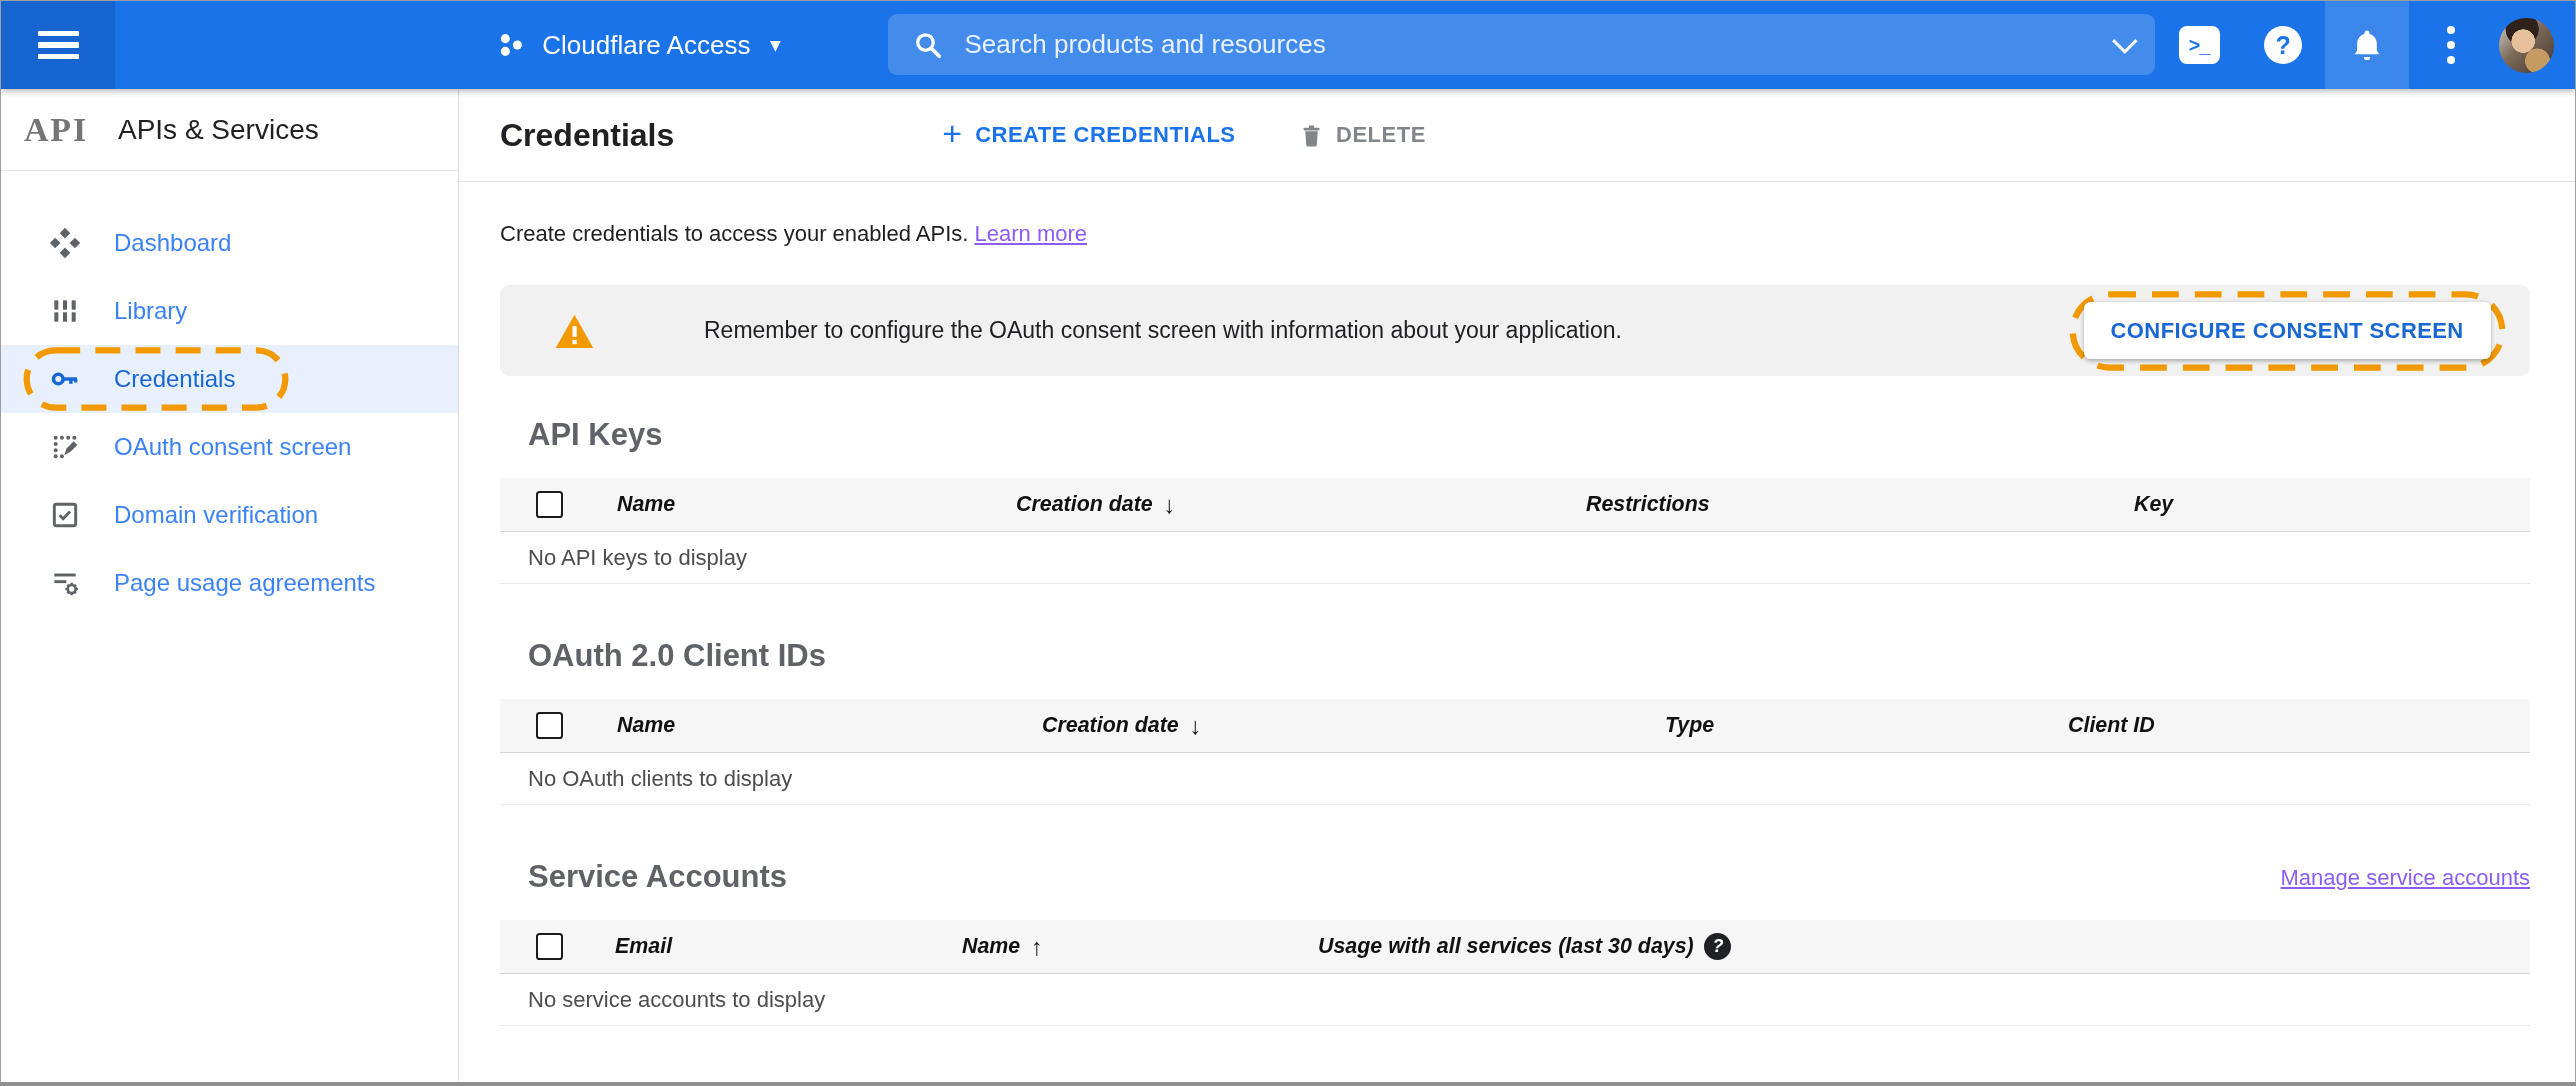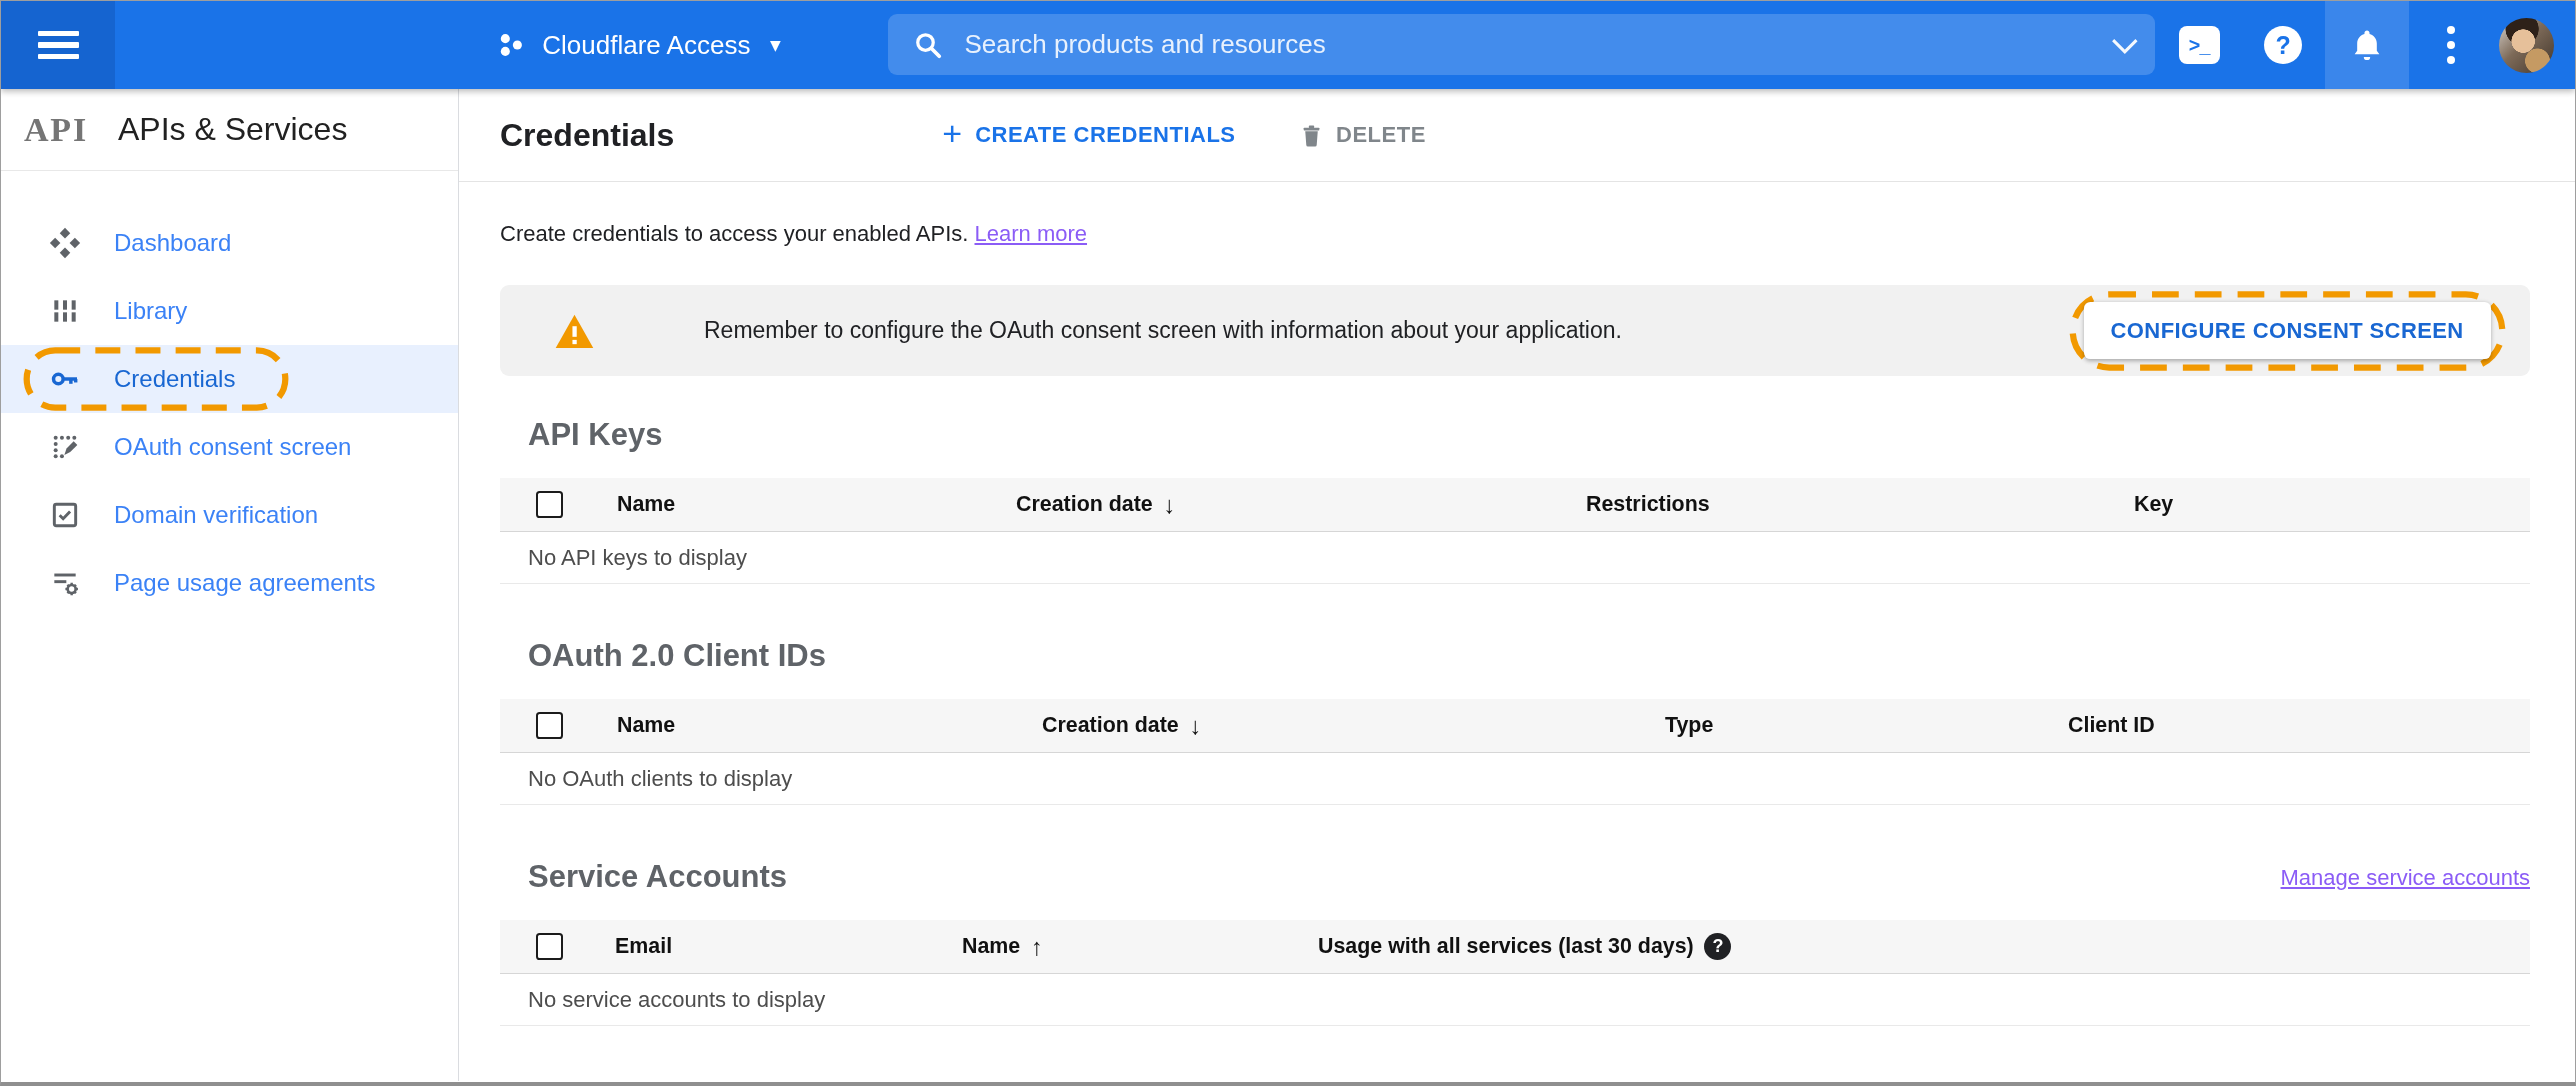--- a/index.html
+++ b/index.html
@@ -103,21 +103,21 @@
   .sidebar { width: 458px; border-right: 1.8px solid #dadce0; background: #fff; flex: none; }
   .sidebar-header {
     height: 82px; display: flex; align-items: center;
     border-bottom: 1.8px solid #e8e8e8;
   }
   .api-logo {
     font-family: Liberation Serif, serif;
     font-weight: 700; font-size: 34px; color: #757575;
     margin-left: 23px; letter-spacing: 1.8px;
   }
-  .sidebar-title { font-size: 32px; color: #212121; margin-left: 30px; }
+  .sidebar-title { font-size: 28px; color: #212121; margin-left: 30px; }
   .nav { padding-top: 38px; }
   .nav-item {
     position: relative;
     height: 68px; display: flex; align-items: center;
     cursor: pointer; color: #3b82f6; font-size: 24px;
   }
   .nav-item .nav-icon { width: 32px; height: 32px; margin-left: 48px; flex: none; }
   .nav-item .nav-label { margin-left: 33px; }
   .nav-item.active { background: #e8f0fe; color: #1967d2; }
   .nav-annotation { position: absolute; left: 21.4px; top: 0.9px; pointer-events: none; }
@@ -166,21 +166,21 @@
   .section-head-row { display: flex; align-items: flex-end; justify-content: space-between; }
   .manage-link { font-size: 22px; margin-bottom: 3.6px; }
 
   .table { margin-top: 25px; }
   .t-head {
     display: grid; align-items: center;
     height: 54px; background: #f6f6f6;
     border-bottom: 1.8px solid #d6d6d6;
     font-size: 21.4px; font-weight: 700; color: #111;
   }
-  .t-head .cell { display: flex; align-items: center; gap: 10.7px; }
+  .t-head .cell { display: flex; align-items: center; gap: 10.7px; font-style: italic; }
   .t-empty {
     height: 52px; display: flex; align-items: center;
     border-bottom: 1.8px solid #e9e9e9;
     padding-left: 28px;
     font-size: 22px; color: #4d4d4d;
   }
   .checkbox {
     width: 27px; height: 27px; margin-left: 36px;
     border: 2.7px solid #1b1b1b; border-radius: 3.6px; background: #fff;
     cursor: pointer;

